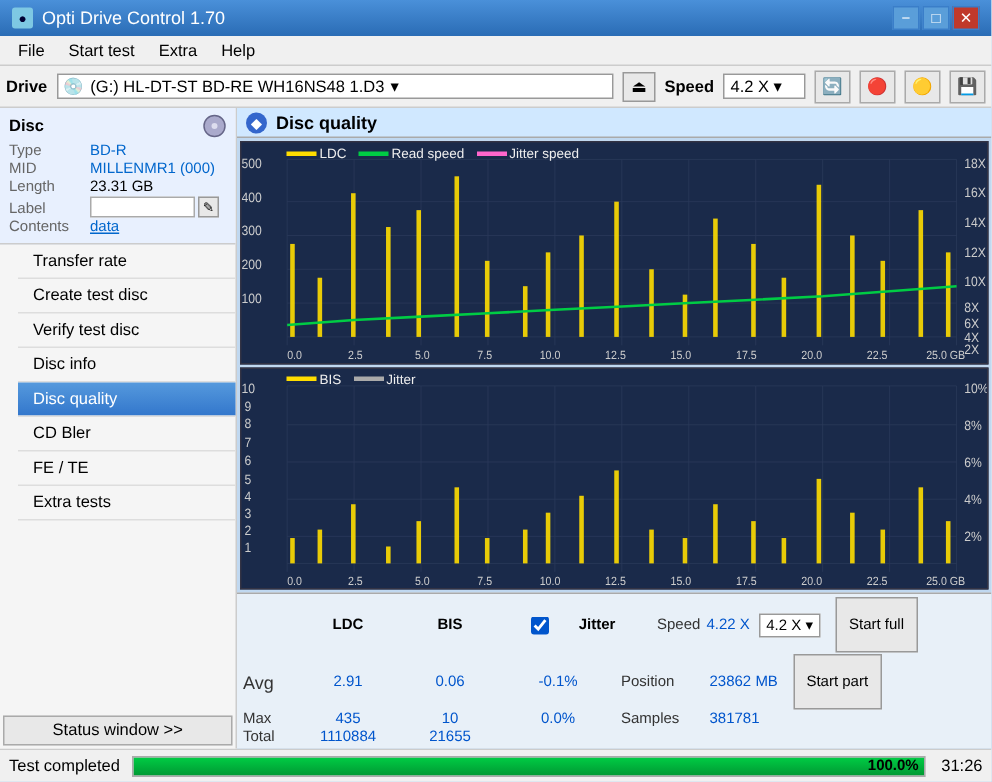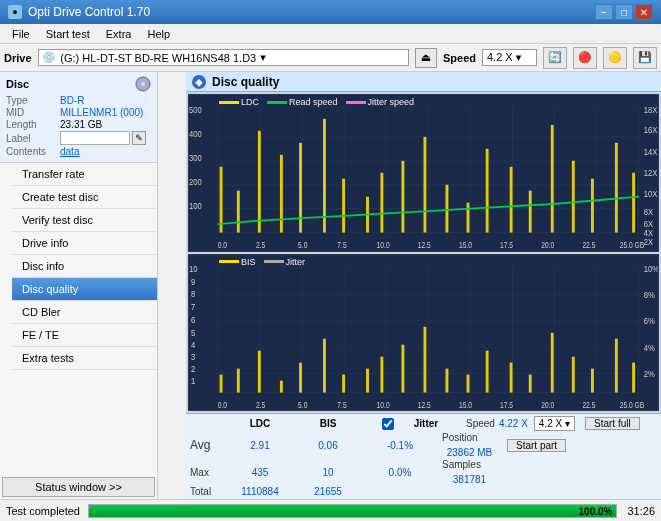--- a/index.html
+++ b/index.html
@@ -78,21 +78,20 @@
     .refresh-btn, .action-btn {
       width: 24px; height: 22px; background: #e8e8e8;
       border: 1px solid #aaa; cursor: pointer;
       display: flex; align-items: center; justify-content: center;
     }
 
     
     .main-layout {
       display: flex;
       height: calc(521px - 24px - 20px - 28px - 22px);
-      gap: 28px;
     }
 
     
     .sidebar {
       width: 158px;
       background: #f5f5f5;
       border-right: 1px solid #ccc;
       display: flex;
       flex-direction: column;
     }
@@ -101,21 +100,21 @@
       border-bottom: 1px solid #ccc;
       padding: 4px 6px;
       position: relative;
     }
     .disc-info-header {
       display: flex; align-items: center; justify-content: space-between;
       margin-bottom: 3px;
     }
     .disc-label { font-weight: bold; font-size: 11px; }
     .disc-icon { width: 16px; height: 16px; }
-    .disc-row { display: flex; gap: 4px; align-items: center; margin-bottom: 1px; }
+    .disc-row { display: flex; gap: 4px; align-items: flex-end; margin-bottom: 1px; }
     .disc-row-label { color: #666; width: 50px; font-size: 10px; }
     .disc-row-value { font-size: 10px; color: #000; }
     .disc-row-value.blue { color: #0066cc; }
     .disc-row-value.link { color: #0066cc; text-decoration: underline; cursor: pointer; }
     .label-field { 
       display: flex; align-items: center; gap: 2px;
     }
     .label-input { 
       border: 1px solid #aaa; width: 70px; height: 14px; font-size: 9px; padding: 0 2px;
     }
@@ -225,28 +224,28 @@
 
     .speed-info {
       display: flex; align-items: center; gap: 4px; margin-left: 8px;
     }
     .speed-info-label { color: #333; font-size: 10px; }
     .speed-info-val { color: #0055cc; font-size: 10px; }
 
     .position-info {
       display: flex; flex-direction: column; gap: 1px;
     }
-    .pos-row { display: flex; gap: 4px; align-items: center; flex-direction: column; }
+    .pos-row { display: flex; gap: 4px; align-items: center; }
     .pos-label { color: #333; font-size: 10px; width: 55px; }
     .pos-val { color: #0055cc; font-size: 10px; }
 
     .start-btn {
       background: #e8e8e8;
       border: 1px solid #999;
-      padding: 0 8px;
+      padding: 12px 8px;
       cursor: pointer;
       font-size: 10px;
       white-space: nowrap;
     }
 
     
     .status-bar {
       background: #f0f0f0;
       border-top: 1px solid #ccc;
       display: flex;
@@ -370,23 +369,20 @@
 
     <div class="sidebar-nav">
       <div class="nav-item">
         <span>Transfer rate</span>
       </div>
       <div class="nav-item">
         <span>Create test disc</span>
       </div>
       <div class="nav-item">
         <span>Verify test disc</span>
-      </div>
-      <div class="nav-item">
-        <span>Drive info</span>
       </div>
       <div class="nav-item">
         <span>Disc info</span>
       </div>
       <div class="nav-item active">
         <span>Disc quality</span>
       </div>
       <div class="nav-item">
         <span>CD Bler</span>
       </div>

